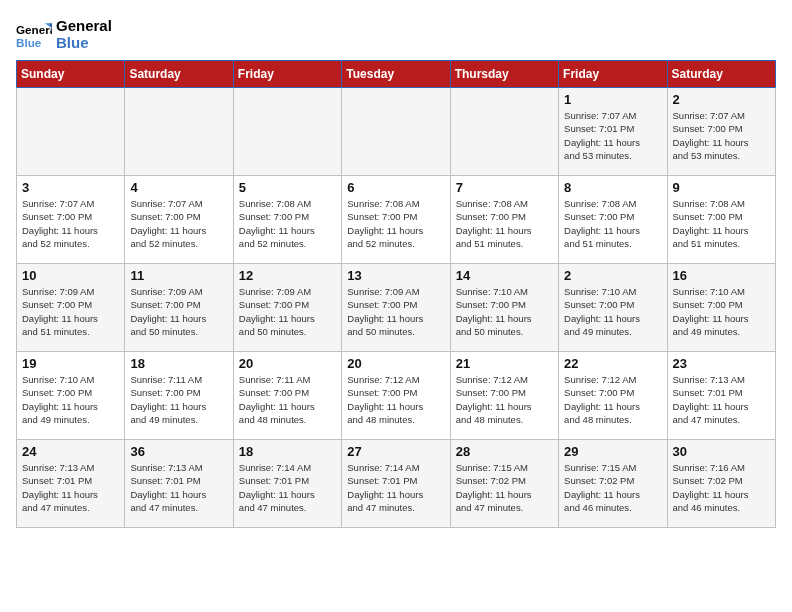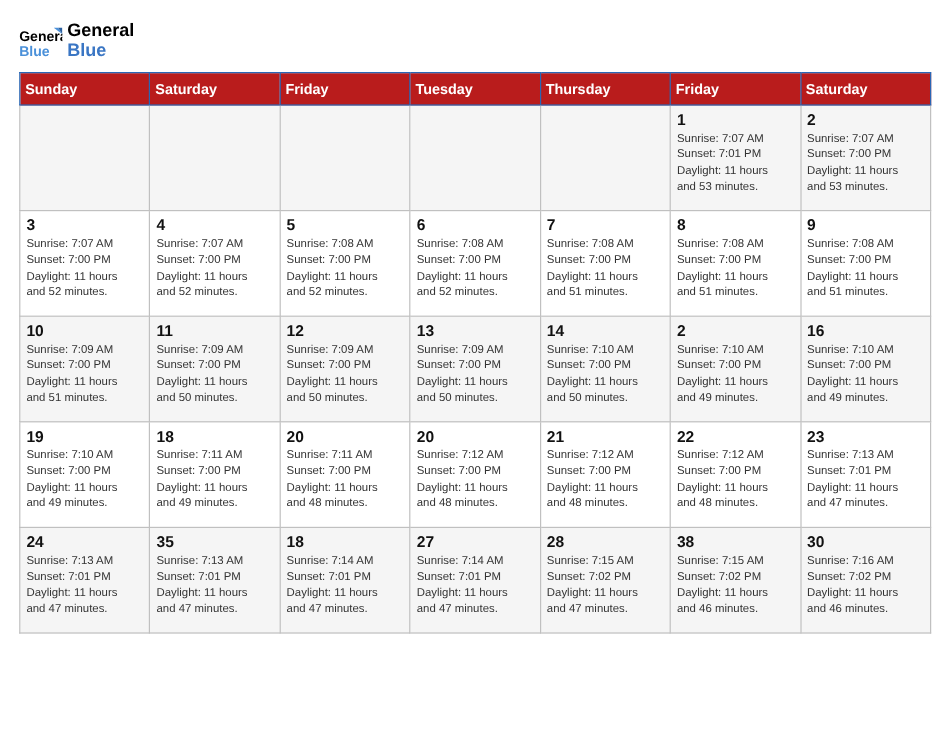--- a/index.html
+++ b/index.html
@@ -222,37 +222,37 @@
           <div class="day-num">23</div>
           <div class="day-info">Sunrise: 7:13 AM<br>Sunset: 7:01 PM<br>Daylight: 11 hours<br>and 47 minutes.</div>
         </td>
       </tr>
       <tr>
         <td>
           <div class="day-num">24</div>
           <div class="day-info">Sunrise: 7:13 AM<br>Sunset: 7:01 PM<br>Daylight: 11 hours<br>and 47 minutes.</div>
         </td>
         <td>
-          <div class="day-num">35</div>
+          <div class="day-num">36</div>
           <div class="day-info">Sunrise: 7:13 AM<br>Sunset: 7:01 PM<br>Daylight: 11 hours<br>and 47 minutes.</div>
         </td>
         <td>
           <div class="day-num">18</div>
           <div class="day-info">Sunrise: 7:14 AM<br>Sunset: 7:01 PM<br>Daylight: 11 hours<br>and 47 minutes.</div>
         </td>
         <td>
           <div class="day-num">27</div>
           <div class="day-info">Sunrise: 7:14 AM<br>Sunset: 7:01 PM<br>Daylight: 11 hours<br>and 47 minutes.</div>
         </td>
         <td>
           <div class="day-num">28</div>
           <div class="day-info">Sunrise: 7:15 AM<br>Sunset: 7:02 PM<br>Daylight: 11 hours<br>and 47 minutes.</div>
         </td>
         <td>
-          <div class="day-num">38</div>
+          <div class="day-num">29</div>
           <div class="day-info">Sunrise: 7:15 AM<br>Sunset: 7:02 PM<br>Daylight: 11 hours<br>and 46 minutes.</div>
         </td>
         <td>
           <div class="day-num">30</div>
           <div class="day-info">Sunrise: 7:16 AM<br>Sunset: 7:02 PM<br>Daylight: 11 hours<br>and 46 minutes.</div>
         </td>
       </tr>
     </tbody>
 </table>
 

